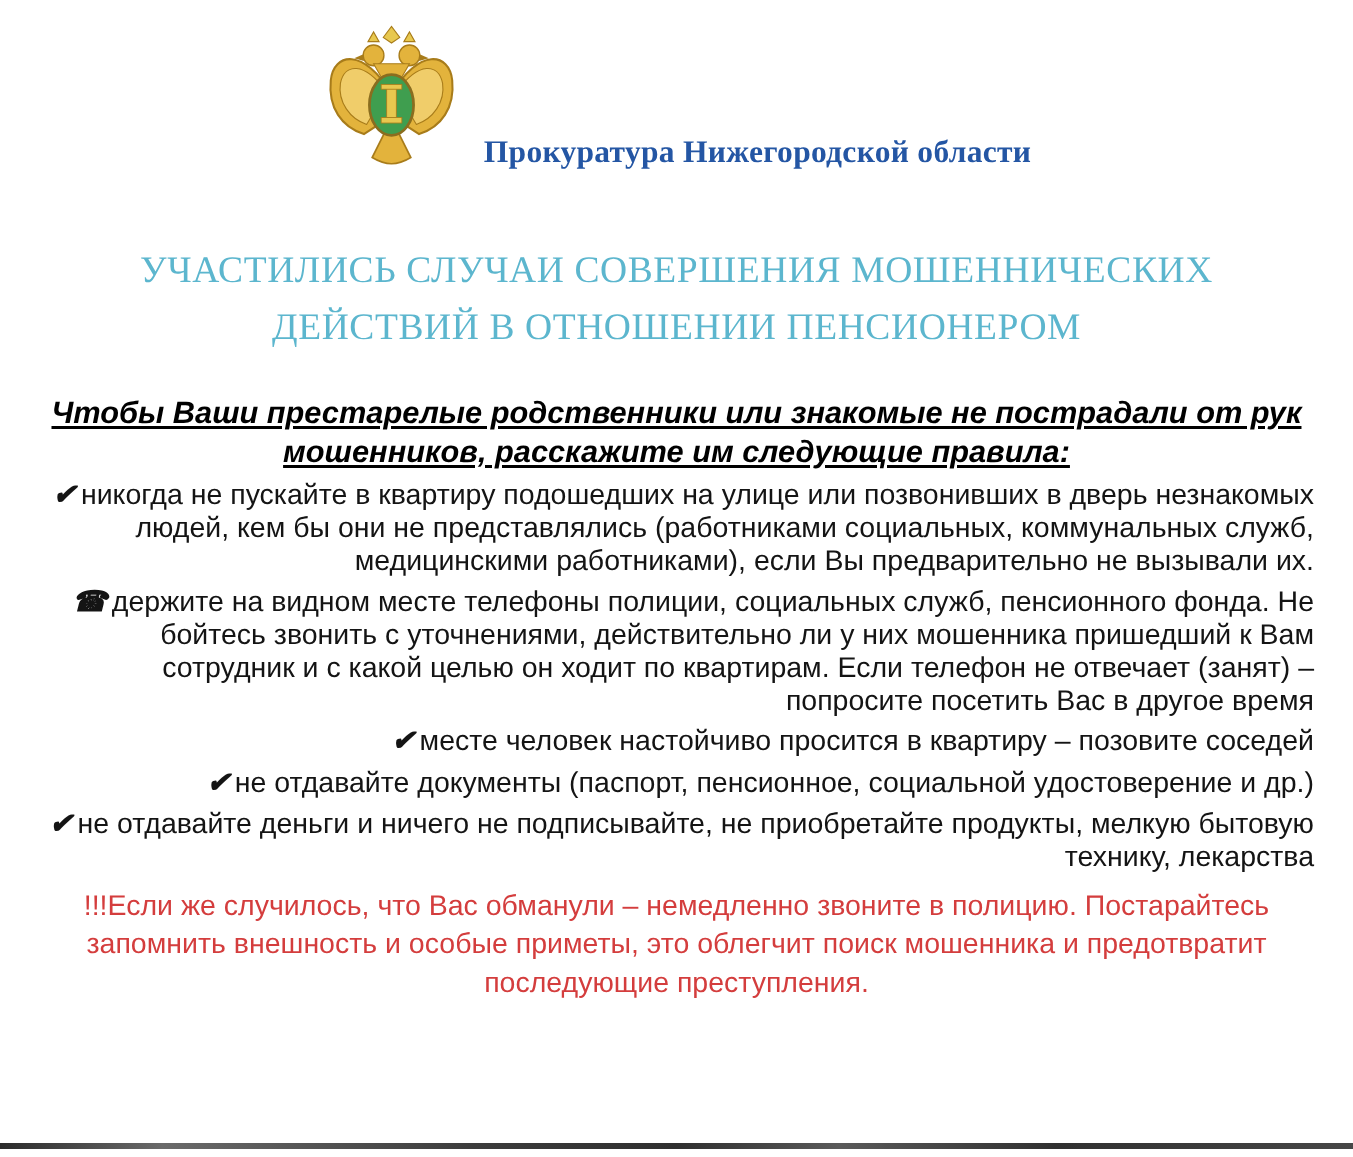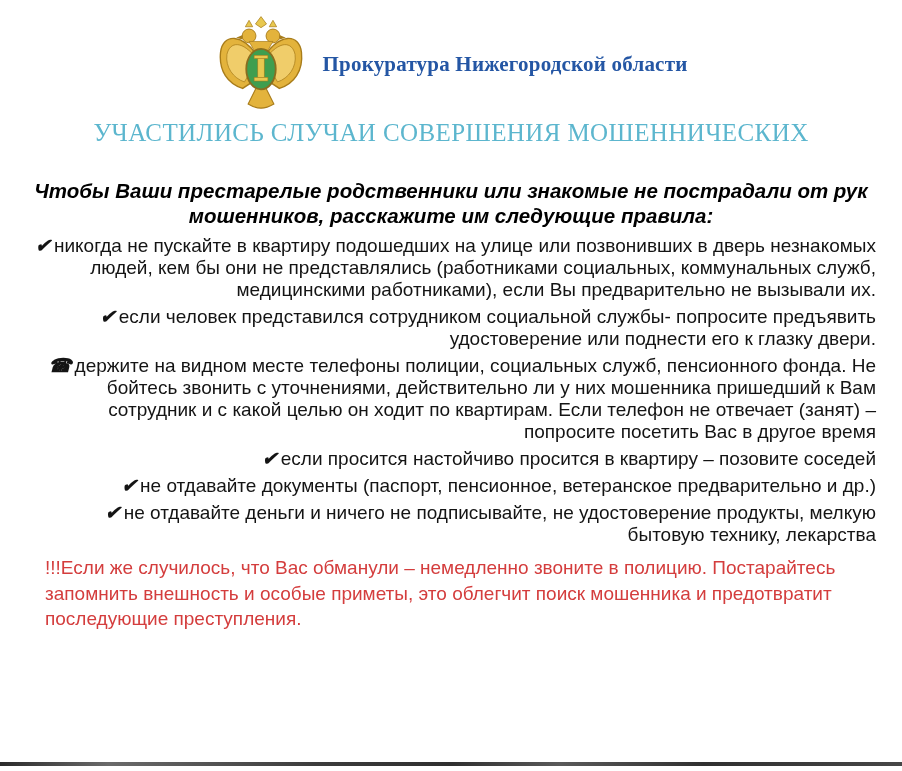--- a/index.html
+++ b/index.html
@@ -6,48 +6,50 @@
   body {
     width: 902px; height: 771px;
     background: #ffffff;
     position: relative;
     overflow: hidden;
     font-family: "Liberation Sans", sans-serif;
     color: #141414;
   }
   .header {
     display: flex;
-    align-items: center;
+    align-items: flex-end;
     justify-content: center;
     gap: 16px;
     padding-top: 14px;
     height: 100px;
   }
   .emblem { width: 92px; height: 98px; flex: 0 0 auto; }
   .org-name {
     font-family: "Liberation Serif", serif;
     font-weight: bold;
     font-size: 21px;
     color: #2456a4;
     letter-spacing: 0.2px;
   }
   .title {
+    margin-top: 48px;
     text-align: center;
     font-family: "Liberation Serif", serif;
     font-size: 25px;
     color: #5cb6ce;
     line-height: 1.5;
     letter-spacing: 0.4px;
   }
   .intro {
     margin: 26px auto 0;
     width: 844px;
     text-align: center;
     font-weight: bold;
     font-style: italic;
+    text-decoration: underline;
     font-size: 20.5px;
     line-height: 1.25;
     color: #000000;
   }
   .rules {
     width: 850px;
     margin: 6px auto 0;
     text-align: right;
   }
   .rule {
@@ -56,20 +58,21 @@
     line-height: 1.16;
   }
   .marker {
     font-weight: bold;
     font-style: italic;
     margin-right: 3px;
   }
   .warning {
     width: 812px;
     margin: 9px auto 0;
+    text-align: center;
     font-size: 19px;
     line-height: 1.35;
     color: #d43d3d;
   }
   .bottom-bar {
     position: absolute;
     left: 0; bottom: 5px;
     width: 100%; height: 4px;
     background: linear-gradient(to right,
       #2b2b2b, #6a6a6a 12%, #3c3c3c 35%, #2f2f2f 50%,
@@ -103,28 +106,28 @@
     <ellipse cx="50" cy="58" rx="16" ry="22" fill="#3f9e4f" stroke="#8a6d1f" stroke-width="2"></ellipse>
     <rect x="46.5" y="46" width="7" height="21" fill="#e8c84f" stroke="#a87c1a" stroke-width="0.6"></rect>
     <rect x="42.5" y="67" width="15" height="4" fill="#e8c84f" stroke="#a87c1a" stroke-width="0.6"></rect>
     <rect x="42.5" y="43" width="15" height="3.5" fill="#e8c84f" stroke="#a87c1a" stroke-width="0.6"></rect>
   </svg>
   <div class="org-name">Прокуратура Нижегородской области</div>
 </div>
 
 <div class="title">
   <div>УЧАСТИЛИСЬ СЛУЧАИ СОВЕРШЕНИЯ МОШЕННИЧЕСКИХ</div>
+  <div>ДЕЙСТВИЙ В ОТНОШЕНИИ ПЕНСИОНЕРОМ</div>
 </div>
 
 <div class="intro">Чтобы Ваши престарелые родственники или знакомые не пострадали от рук мошенников, расскажите им следующие правила:</div>
 
 <div class="rules">
   <p class="rule"><span class="marker">✔</span><span>никогда не пускайте в квартиру подошедших на улице или позвонивших в дверь незнакомых людей, кем бы они не представлялись (работниками социальных, коммунальных служб, медицинскими работниками), если Вы предварительно не вызывали их.</span></p>
-  <p class="rule"><span class="marker">✔</span><span>если человек представился сотрудником социальной службы- попросите предъявить удостоверение или поднести его к глазку двери.</span></p>
   <p class="rule"><span class="marker">☎</span><span>держите на видном месте телефоны полиции, социальных служб, пенсионного фонда. Не бойтесь звонить с уточнениями, действительно ли у них мошенника пришедший к Вам сотрудник и с какой целью он ходит по квартирам. Если телефон не отвечает (занят) – попросите посетить Вас в другое время</span></p>
-  <p class="rule"><span class="marker">✔</span><span>если просится настойчиво просится в квартиру – позовите соседей</span></p>
-  <p class="rule"><span class="marker">✔</span><span>не отдавайте документы (паспорт, пенсионное, ветеранское предварительно и др.)</span></p>
-  <p class="rule"><span class="marker">✔</span><span>не отдавайте деньги и ничего не подписывайте, не удостоверение продукты, мелкую бытовую технику, лекарства</span></p>
+  <p class="rule"><span class="marker">✔</span><span>месте человек настойчиво просится в квартиру – позовите соседей</span></p>
+  <p class="rule"><span class="marker">✔</span><span>не отдавайте документы (паспорт, пенсионное, социальной удостоверение и др.)</span></p>
+  <p class="rule"><span class="marker">✔</span><span>не отдавайте деньги и ничего не подписывайте, не приобретайте продукты, мелкую бытовую технику, лекарства</span></p>
 </div>
 
 <div class="warning">!!!Если же случилось, что Вас обманули – немедленно звоните в полицию. Постарайтесь запомнить внешность и особые приметы, это облегчит поиск мошенника и предотвратит последующие преступления.</div>
 
 <div class="bottom-bar"></div>
 
 </body></html>

